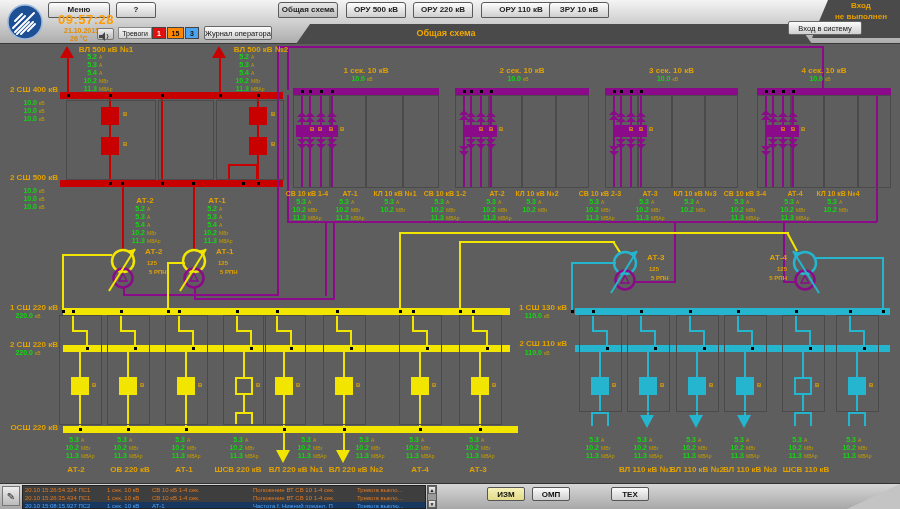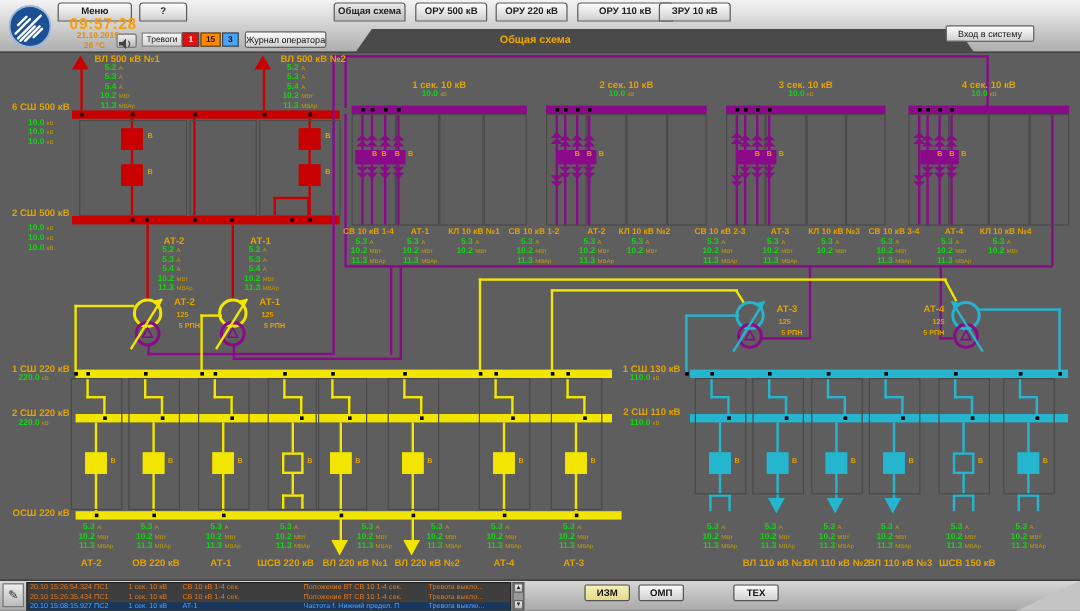--- a/index.html
+++ b/index.html
@@ -106,21 +106,21 @@
           <span class="num">10.2</span>
           <span class="unit">МВт</span>
         </div>
         <div class="vrow">
           <span class="num">11.3</span>
           <span class="unit">МВАр</span>
         </div>
       </div>
       <div class="ln" style="left: 219px; top: 57px; width: 2px; height: 35px; background: rgb(200, 0, 0);"></div>
       <div class="ah" style="left: 212px; top: 46px; border-left: 7px solid transparent; border-right: 7px solid transparent; border-bottom: 12px solid rgb(200, 0, 0);"></div>
-      <div class="slabel r" style="left: 0px; top: 85px;">6 СШ 500 кВ</div>
+      <div class="slabel r" style="left: 0px; top: 85px;">2 СШ 400 кВ</div>
       <div class="vblock" style="left: 18px; top: 99px;">
         <div class="vrow">
           <span class="num">10.0</span>
           <span class="unit">кВ</span>
         </div>
         <div class="vrow">
           <span class="num">10.0</span>
           <span class="unit">кВ</span>
         </div>
         <div class="vrow">
@@ -1021,21 +1021,21 @@
           <span class="unit">МВт</span>
         </div>
         <div class="vrow">
           <span class="num">11.3</span>
           <span class="unit">МВАр</span>
         </div>
       </div>
       <div class="slabel c" style="left: 646px; top: 465px;">ВЛ 110 кВ №1</div>
       <div class="slabel c" style="left: 697px; top: 465px;">ВЛ 110 кВ №2</div>
       <div class="slabel c" style="left: 750px; top: 465px;">ВЛ 110 кВ №3</div>
-      <div class="slabel c" style="left: 806px; top: 465px;">ШСВ 150 кВ</div>
+      <div class="slabel c" style="left: 806px; top: 465px;">ШСВ 110 кВ</div>
     </div>
 
   <header>
     <div class="logo">
       <svg width="36" height="36" viewBox="0 0 36 36">
         <circle cx="18" cy="18" r="17" fill="#1c4f94"></circle>
         <circle cx="18" cy="18" r="17" fill="none" stroke="#9bb8dc" stroke-width="1.5"></circle>
         <g stroke="#fff" stroke-width="2" stroke-linecap="round">
           <line x1="8" y1="28" x2="27" y2="9"></line>
             <line x1="10" y1="30" x2="22" y2="18"></line>
@@ -1063,20 +1063,24 @@
     <div class="cnt blu">3</div>
     <div class="gbtn" style="left:204px;top:26px;width:68px;height:14px;line-height:13px">Журнал оператора</div>
     <div class="htab active" style="left:278px;width:60px">Общая схема</div>
     <div class="htab" style="left:346px;width:60px">ОРУ 500 кВ</div>
     <div class="htab" style="left:413px;width:60px">ОРУ 220 кВ</div>
     <div class="htab" style="left:481px;width:80px">ОРУ 110 кВ</div>
     <div class="htab" style="left:549px;width:60px">ЗРУ 10 кВ</div>
     <div class="titleband">
       <span>Общая схема</span>
     </div>
+    <div class="corner">
+      <div style="padding-left:10px">Вход</div>
+      <div style="padding-left:10px">не выполнен</div>
+    </div>
     <div class="gbtn" style="left:788px;top:21px;width:74px;height:14px;line-height:13px">Вход в систему</div>
   </header>
 
   <footer>
     <div class="ackbtn">✎</div>
     <div class="logwin">
       <div class="logrow">
         <span class="lc1">20.10 15:26:54.324 ПС1</span>
         <span class="lc2">1 сек. 10 кВ</span>
         <span class="lc3">СВ 10 кВ 1-4 сек.</span>

